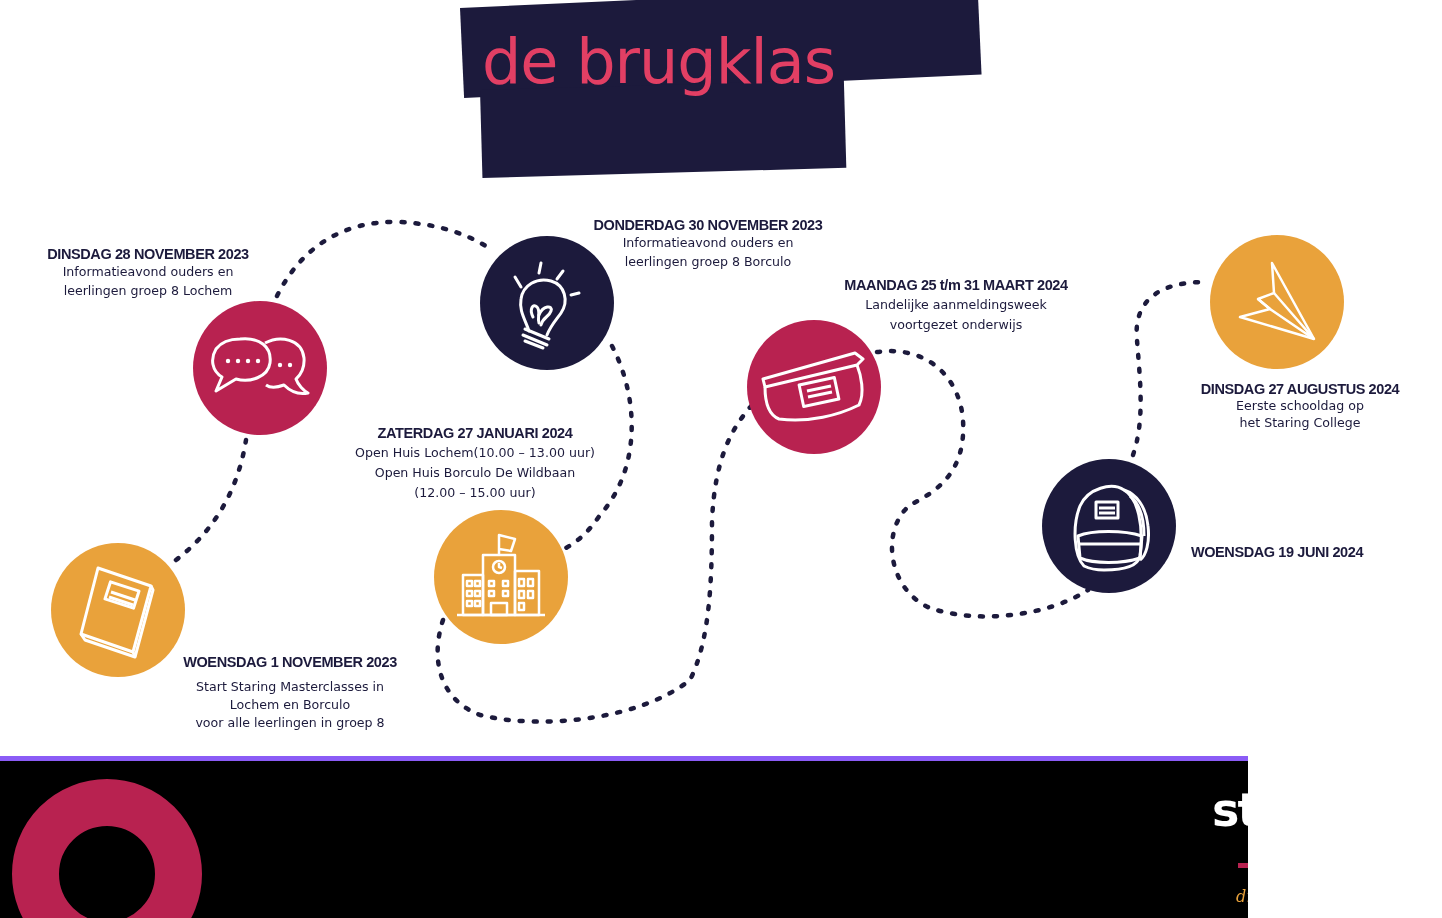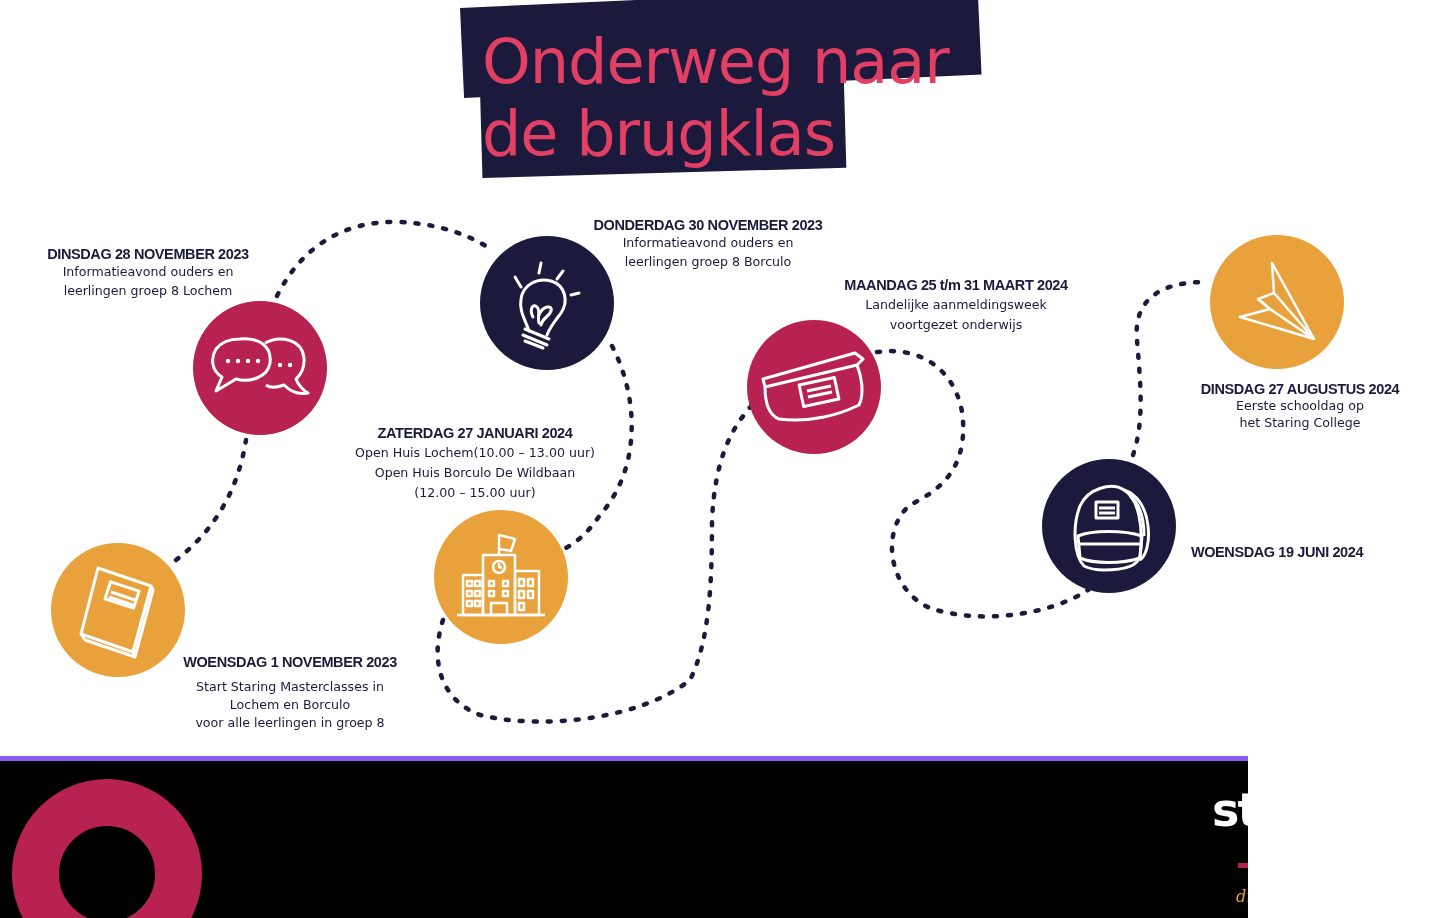--- a/index.html
+++ b/index.html
@@ -65,21 +65,20 @@
     position: absolute; left: 24px; top: 108px; color: #e9a23b;
     font-family: "DejaVu Serif", serif; font-style: italic; font-size: 16px; letter-spacing: 0.5px;
   }
 </style>
 </head>
 <body>
 
 <div class="title-bg1"></div>
 <div class="title-bg2"></div>
 <h1 class="title">
-  <span>Onderweg naar</span>
   <span>de brugklas</span>
 </h1>
 
 <svg class="path" width="1442" height="760">
   <g fill="none" stroke="#1c1a3c" stroke-width="4.5" stroke-linecap="round" stroke-dasharray="3 11">
     <path d="M176 560 C 215 530, 238 490, 246 440"></path>
     <path d="M277 296 C 300 250, 340 220, 400 222 C 440 224, 470 235, 492 250"></path>
     <path d="M612 346 C 640 400, 640 470, 600 515 C 590 530, 580 540, 566 548"></path>
     <path d="M443 620 C 430 660, 440 700, 480 715 C 540 730, 640 720, 690 680 C 710 640, 712 580, 712 520 C 715 460, 730 430, 752 405"></path>
     <path d="M877 352 C 930 345, 960 380, 963 420 C 966 470, 940 490, 910 505 C 880 530, 888 590, 930 608 C 980 625, 1050 615, 1088 590"></path>

